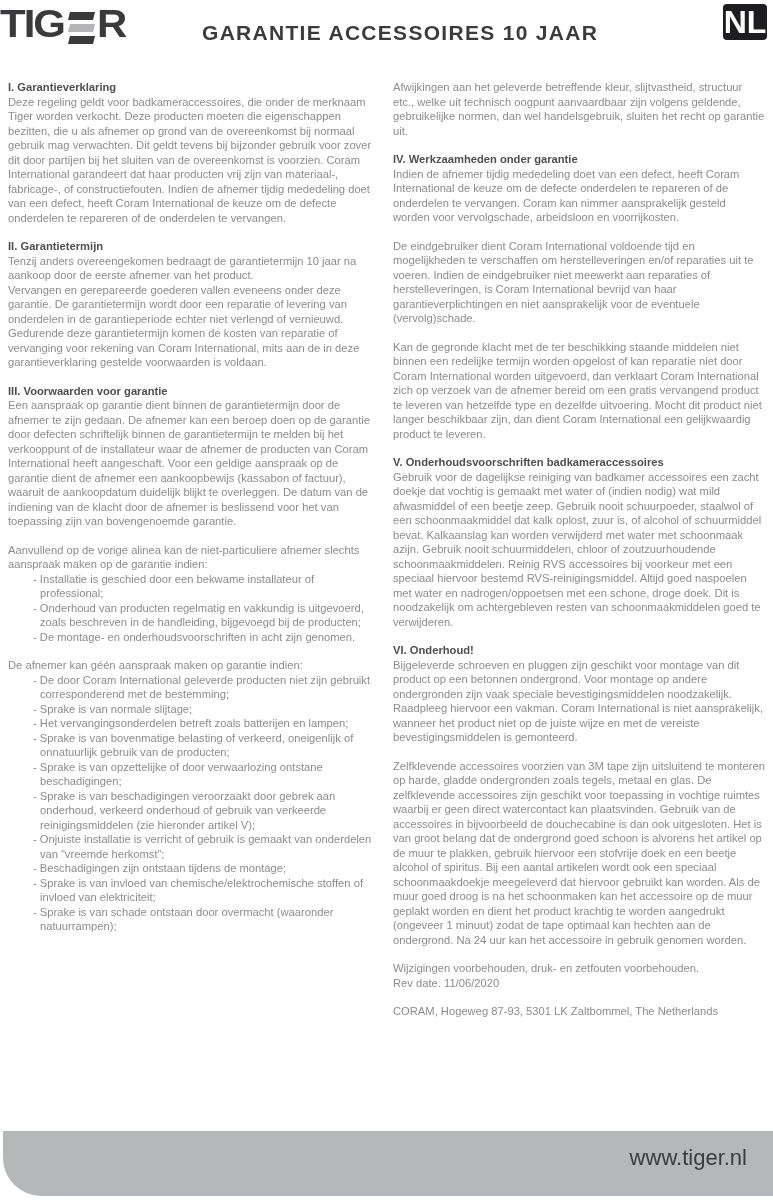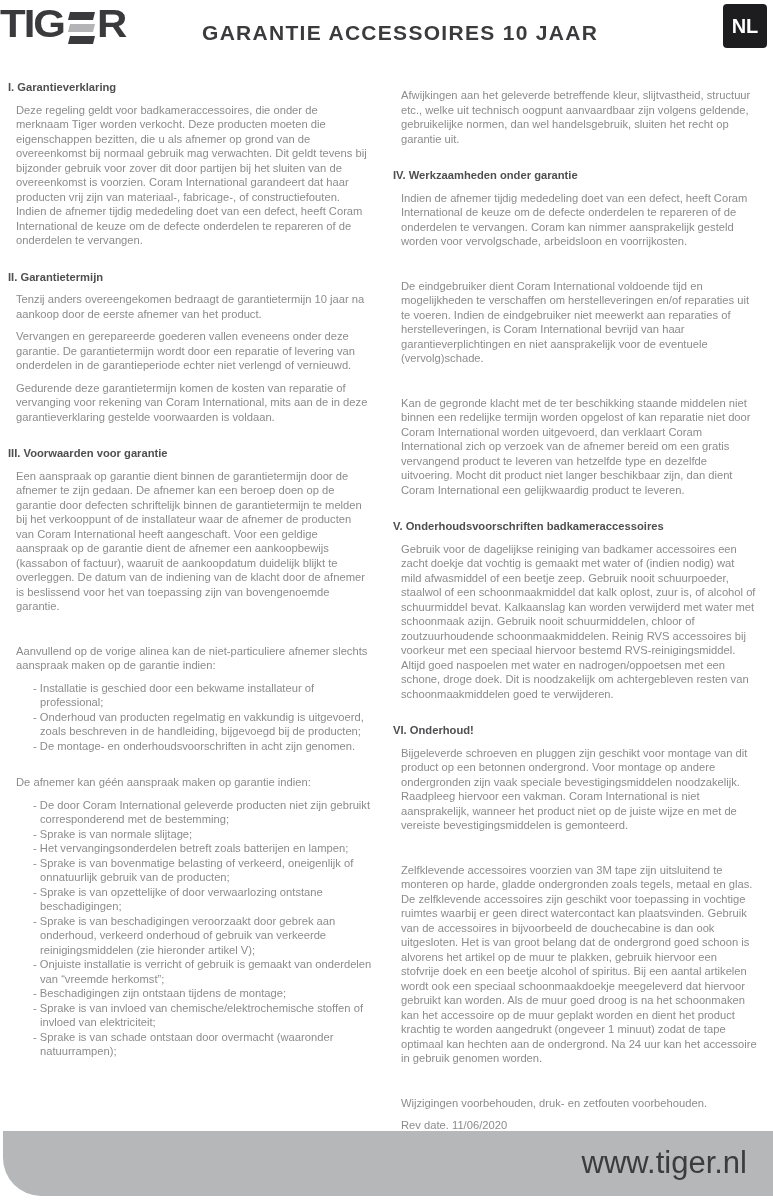--- a/index.html
+++ b/index.html
@@ -8,34 +8,34 @@
 
   
   .logo{position:absolute;left:0;top:6px;display:flex;align-items:center;height:40px;}
   .logo-letters{font-weight:700;font-size:42px;line-height:38px;letter-spacing:-2px;color:#3a3a3c;transform:scaleY(.92);transform-origin:top;}
   .logo-e{display:flex;flex-direction:column;justify-content:flex-start;gap:4px;margin:4px 3px 0 5px;}
   .logo-e .bar{width:25px;height:8px;transform:skewX(-14deg);}
   .bar-top{background:#3a3a3c;}
   .bar-mid{background:#b4b4b6;}
   .bar-bot{background:#3a3a3c;}
   .doc-title{position:absolute;left:202px;top:21px;font-size:21px;font-weight:700;letter-spacing:1.3px;color:#3b3b3d;}
-  .lang-badge{position:absolute;left:723px;top:4px;width:44px;height:44px;background:#1d1d1f;border-radius:4px;color:#ffffff;font-weight:700;font-size:20px;display:flex;align-items:center;justify-content:center;letter-spacing:0px;}
+  .lang-badge{position:absolute;left:723px;top:4px;width:44px;height:36px;background:#1d1d1f;border-radius:4px;color:#ffffff;font-weight:700;font-size:32px;display:flex;align-items:center;justify-content:center;letter-spacing:0px;}
 
   
   .columns{position:absolute;left:8px;top:80px;width:757px;display:flex;}
   .col{width:372px;font-size:11.2px;line-height:14.5px;color:#8c8c8e;}
   .col-left{margin-right:13px;}
   .blk.heading{font-weight:700;color:#4f4f51;}
-  .blk.para{margin:8px;}
+  .blk.para{margin:0;}
   .blk.spacer{height:14px;}
   .list-item{padding-left:7px;text-indent:-7px;margin-left:25px;}
 
   
   .footer-bar{position:absolute;left:3px;top:1131px;width:770px;height:65px;background:#b5b7b9;border-bottom-left-radius:38px;}
-  .site-url{position:absolute;right:26px;top:14px;font-size:31px;font-weight:400;color:#3b3c3e;}
+  .site-url{position:absolute;right:26px;top:14px;font-size:22px;font-weight:400;color:#3b3c3e;}
 </style>
 </head>
 <body>
 
 <div class="page">
 
   <div class="logo">
     <span class="logo-letters">TIG</span>
     <span class="logo-e">
       <span class="bar bar-top"></span>

